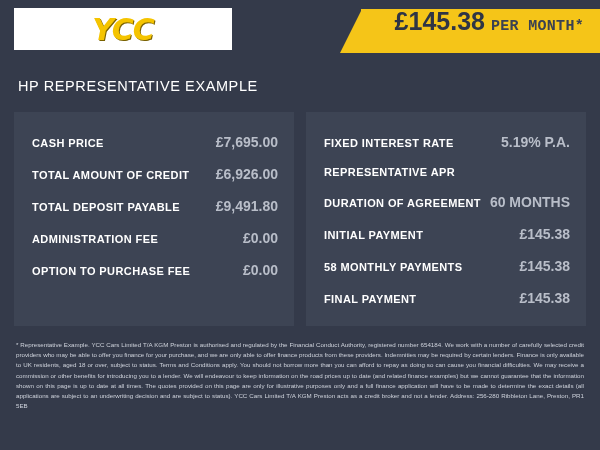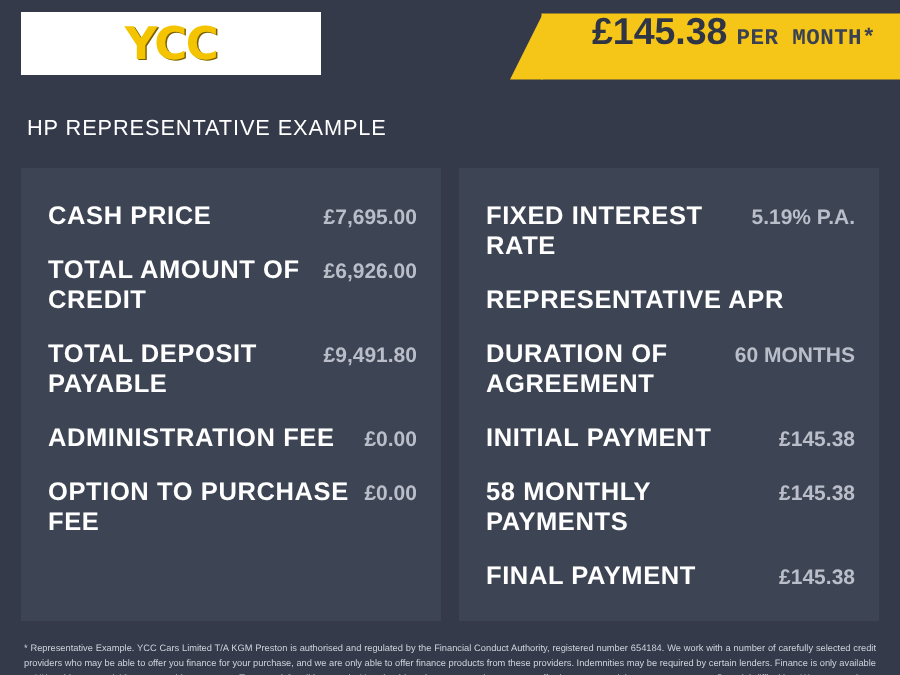--- a/index.html
+++ b/index.html
@@ -11,27 +11,28 @@
     position: relative;
   }
   
   .header {
     height: 58px;
     display: flex;
     align-items: stretch;
     position: relative;
   }
   .logo-box {
-    width: 200px;
+    width: 218px;
     background: #ffffff;
     margin: 8px 0 8px 14px;
     display: flex;
     align-items: center;
     justify-content: center;
     position: relative;
+    font-style: italic;
   }
   .logo-text {
     font-weight: bold;
     font-size: 30px;
     letter-spacing: -1px;
     color: #f5c400;
     text-shadow: 1px 1px 0 #7a6200;
     font-family: "DejaVu Sans", sans-serif;
   }
   .price-wrap {
@@ -95,21 +96,21 @@
   }
   .panel.left { flex: 0 0 280px; }
   .row {
     display: flex;
     justify-content: space-between;
     align-items: baseline;
     padding: 8px 16px 8px 18px;
   }
   .row .label {
     color: #ffffff;
-    font-size: 17px;
+    font-size: 11px;
     font-weight: bold;
     letter-spacing: .4px;
   }
   .row .value {
     color: #b9bec9;
     font-size: 14px;
     font-weight: bold;
     white-space: nowrap;
   }
 

